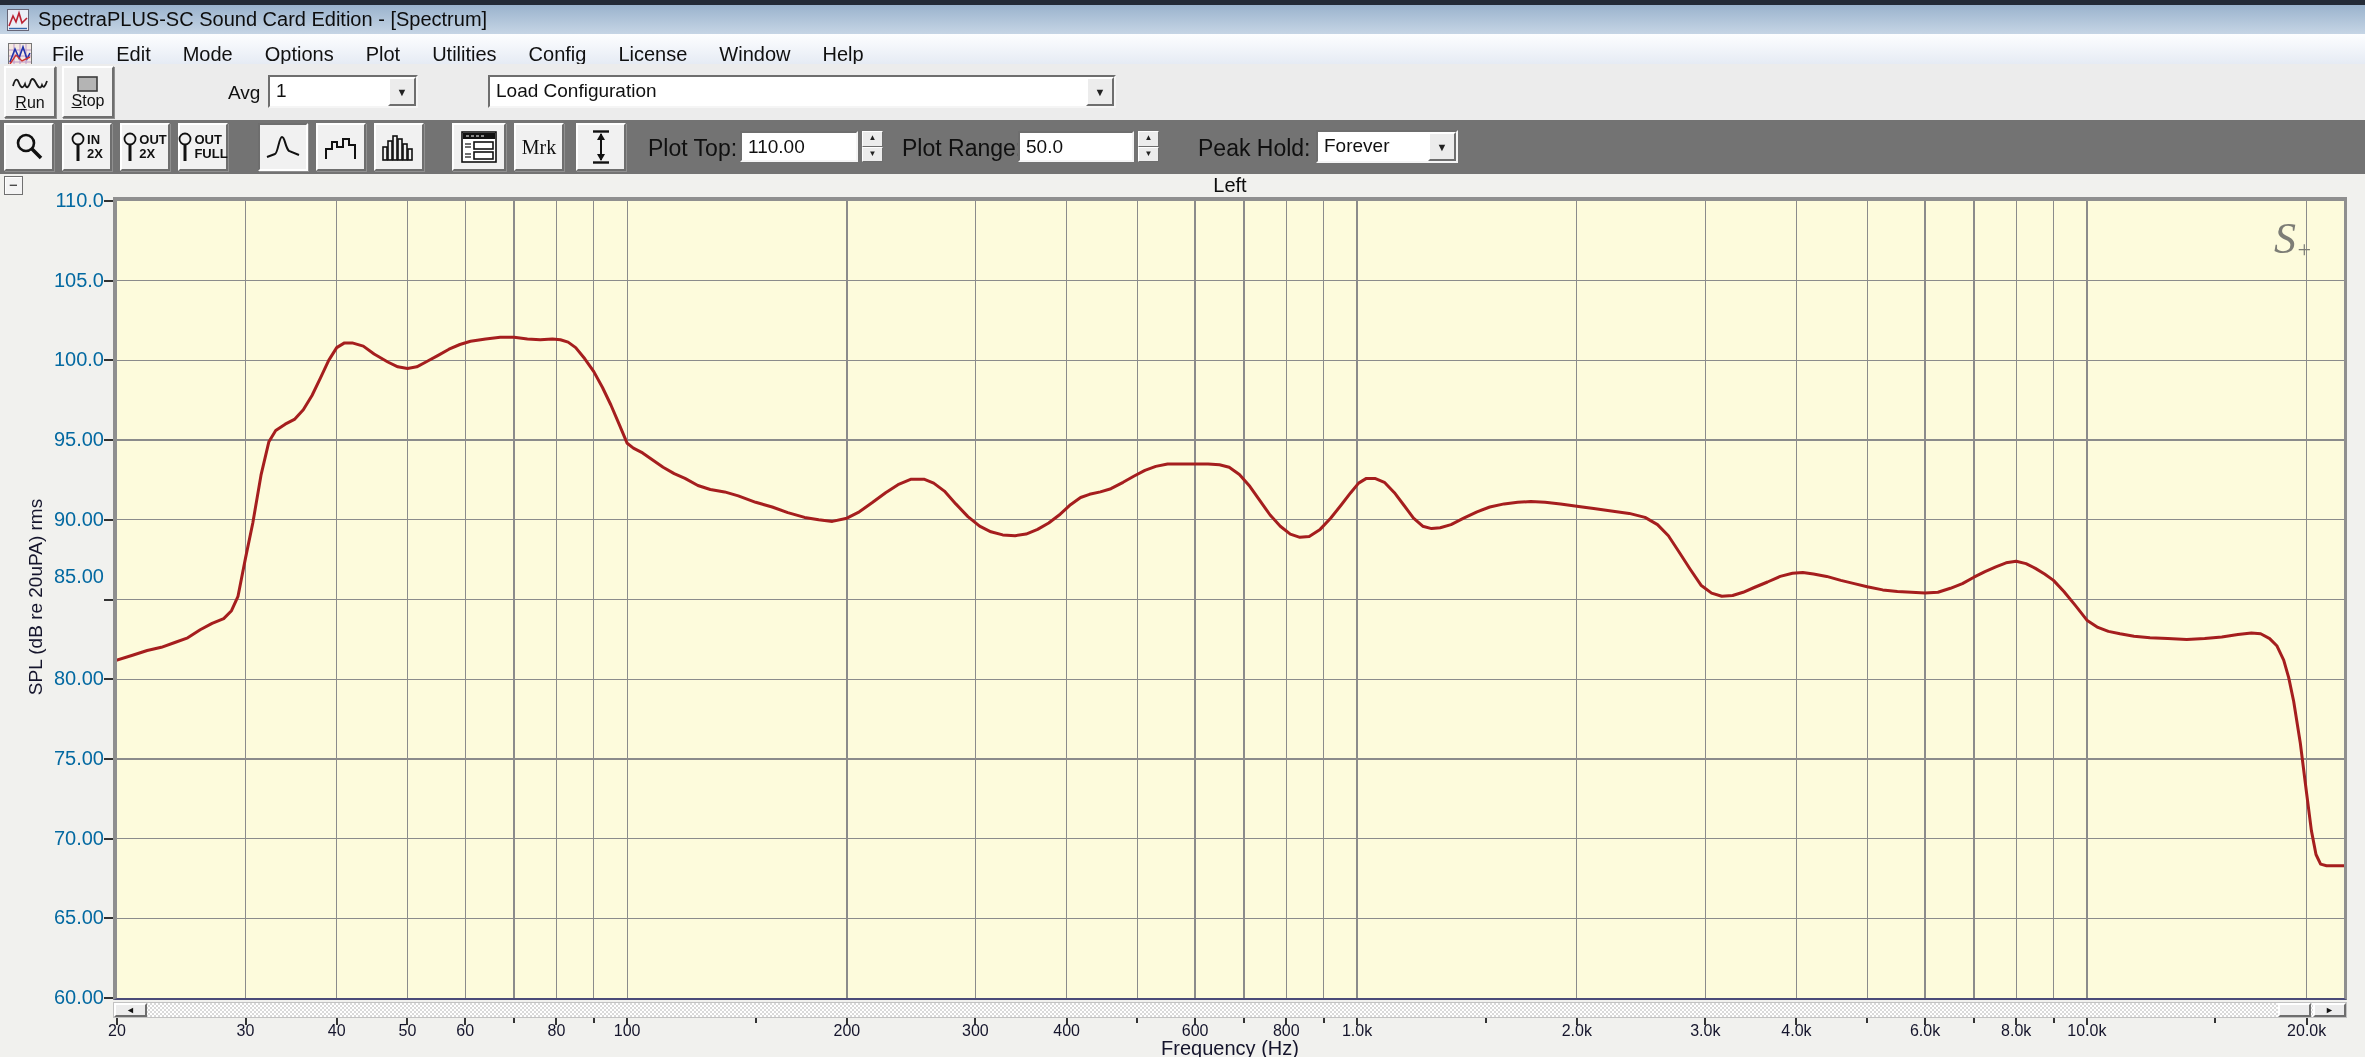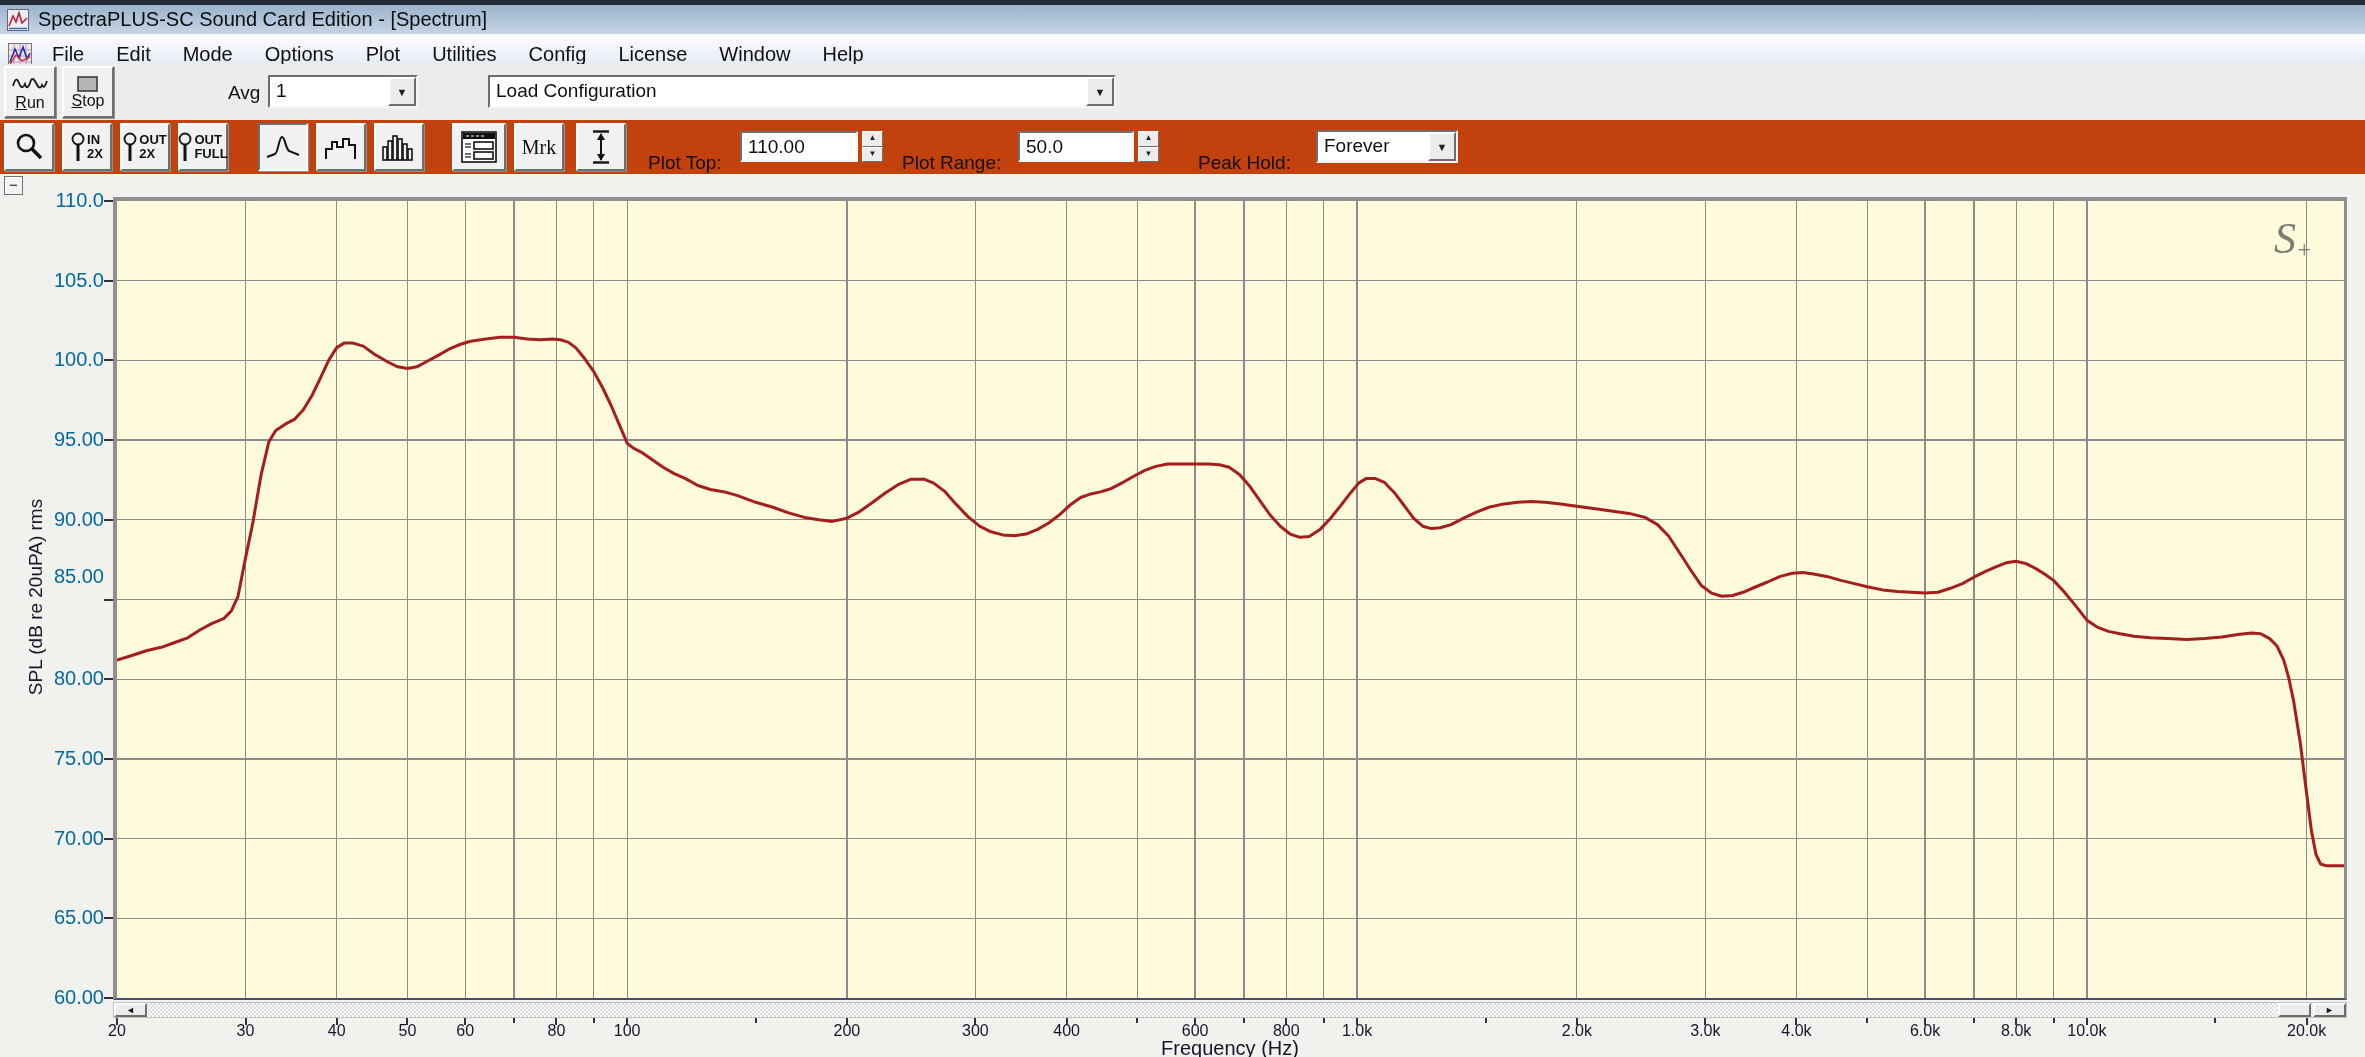--- a/index.html
+++ b/index.html
@@ -10,33 +10,33 @@
     background:linear-gradient(#9ab3cd,#c6d5e5);border-top:5px solid #242b37;
     display:flex;align-items:center;gap:9px;padding-left:7px;}
   .title-text{font-size:20px;color:#0d0d0d;}
   
   .menubar{position:absolute;left:0;top:34px;width:2365px;height:42px;box-sizing:border-box;
     background:linear-gradient(#fdfeff,#dde4f0);border-bottom:1px solid #c6cbd5;
     display:flex;align-items:center;padding-left:8px;}
   .menu-item{font-size:20px;color:#101010;padding:0 16px;cursor:default;}
   
   .toolbar1{position:absolute;left:0;top:64px;width:2365px;height:56px;background:#ececec;border-bottom:1px solid #bdbdbd;}
-  .toolbar2{position:absolute;left:0;top:120px;width:2365px;height:54px;background:#c2410c;border-bottom:1px solid #9e9e9e;}
+  .toolbar2{position:absolute;left:0;top:120px;width:2365px;height:54px;background:#737373;border-bottom:1px solid #9e9e9e;}
   .tbtn{position:absolute;top:2px;width:52px;height:52px;box-sizing:border-box;background:#f1f1f1;
     border:2px solid;border-color:#ffffff #6e6e6e #6e6e6e #ffffff;box-shadow:1px 1px 0 #909090;
     display:flex;flex-direction:column;align-items:center;justify-content:space-between;padding:5px 2px 16px 2px;}
   .tbtn .lbl{display:block;font-size:16px;color:#111;line-height:16px;}
   .lbl::first-letter{text-decoration:underline;}
   .ibtn{position:absolute;top:3px;width:50px;height:48px;box-sizing:border-box;background:#f1f1f1;
     border:2px solid;border-color:#ffffff #6e6e6e #6e6e6e #ffffff;box-shadow:1px 1px 0 #909090;
     display:flex;flex-direction:column;align-items:center;justify-content:center;}
   .zx{flex-direction:row;gap:2px;}
   .zx .txt{display:flex;flex-direction:column;align-items:flex-start;}
   .zx .txt span{font-size:13px;font-weight:bold;line-height:14px;color:#111;}
-  .tlabel{position:absolute;font-size:19px;color:#101010;top:32px;}
+  .tlabel{position:absolute;font-size:23px;color:#101010;top:15px;}
   .t1label{position:absolute;font-size:19px;color:#101010;top:18px;}
   .field{position:absolute;top:11px;height:31px;box-sizing:border-box;background:#fff;
     border:2px solid;border-color:#6e6e6e #f5f5f5 #f5f5f5 #6e6e6e;font-size:19px;padding:2px 6px;
     font-family:"Liberation Sans",sans-serif;color:#101010;}
   .spin{position:absolute;top:11px;width:21px;height:31px;display:flex;flex-direction:column;}
   .spin div{flex:1;box-sizing:border-box;background:#ececec;border:1px solid;
     border-color:#fff #6e6e6e #6e6e6e #fff;font-size:8px;line-height:12px;text-align:center;color:#222;}
   .combo{position:absolute;top:11px;height:33px;box-sizing:border-box;background:#fff;display:flex;
     border:2px solid;border-color:#6e6e6e #f5f5f5 #f5f5f5 #6e6e6e;}
   .combo .val{flex:1;font-size:19px;color:#101010;padding:3px 6px;white-space:nowrap;overflow:hidden;}
@@ -260,20 +260,21 @@
   </div>
   <span class="tlabel" style="left:1198px;">Peak Hold:</span>
   <div class="combo" style="left:1316px;width:142px;top:10px;">
     <span class="val">Forever</span>
     <span class="drop">▼</span>
   </div>
 </div>
 
 <div id="chartpanel">
   <div class="minusbtn">−</div>
+  <div class="chart-title">Left</div>
   <div class="yaxis-title">SPL (dB re 20uPA) rms</div>
   <div class="plot">
     <svg id="plot-svg" width="2227" height="797">
         <line x1="128.52691926473992" y1="0" x2="128.52691926473992" y2="797" stroke="#8b8b8b" stroke-width="1.3" shape-rendering="crispEdges"></line>
         <line x1="219.71821972568972" y1="0" x2="219.71821972568972" y2="797" stroke="#8b8b8b" stroke-width="1.3" shape-rendering="crispEdges"></line>
         <line x1="290.45168761402385" y1="0" x2="290.45168761402385" y2="797" stroke="#8b8b8b" stroke-width="1.3" shape-rendering="crispEdges"></line>
         <line x1="348.2451389904296" y1="0" x2="348.2451389904296" y2="797" stroke="#8b8b8b" stroke-width="1.3" shape-rendering="crispEdges"></line>
         <line x1="397.10880588695943" y1="0" x2="397.10880588695943" y2="797" stroke="#8b8b8b" stroke-width="1.3" shape-rendering="crispEdges"></line>
         <line x1="439.43643945137944" y1="0" x2="439.43643945137944" y2="797" stroke="#8b8b8b" stroke-width="1.3" shape-rendering="crispEdges"></line>
         <line x1="476.77205825516955" y1="0" x2="476.77205825516955" y2="797" stroke="#8b8b8b" stroke-width="1.3" shape-rendering="crispEdges"></line>

